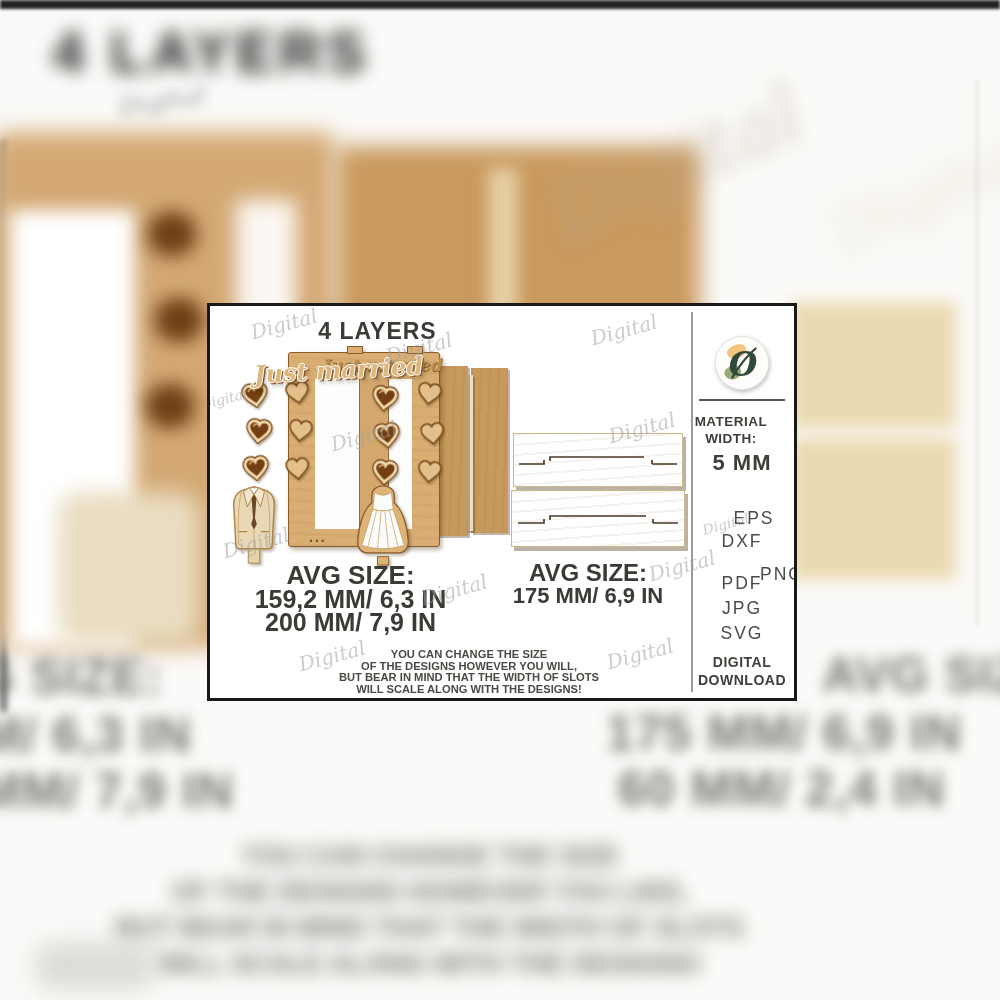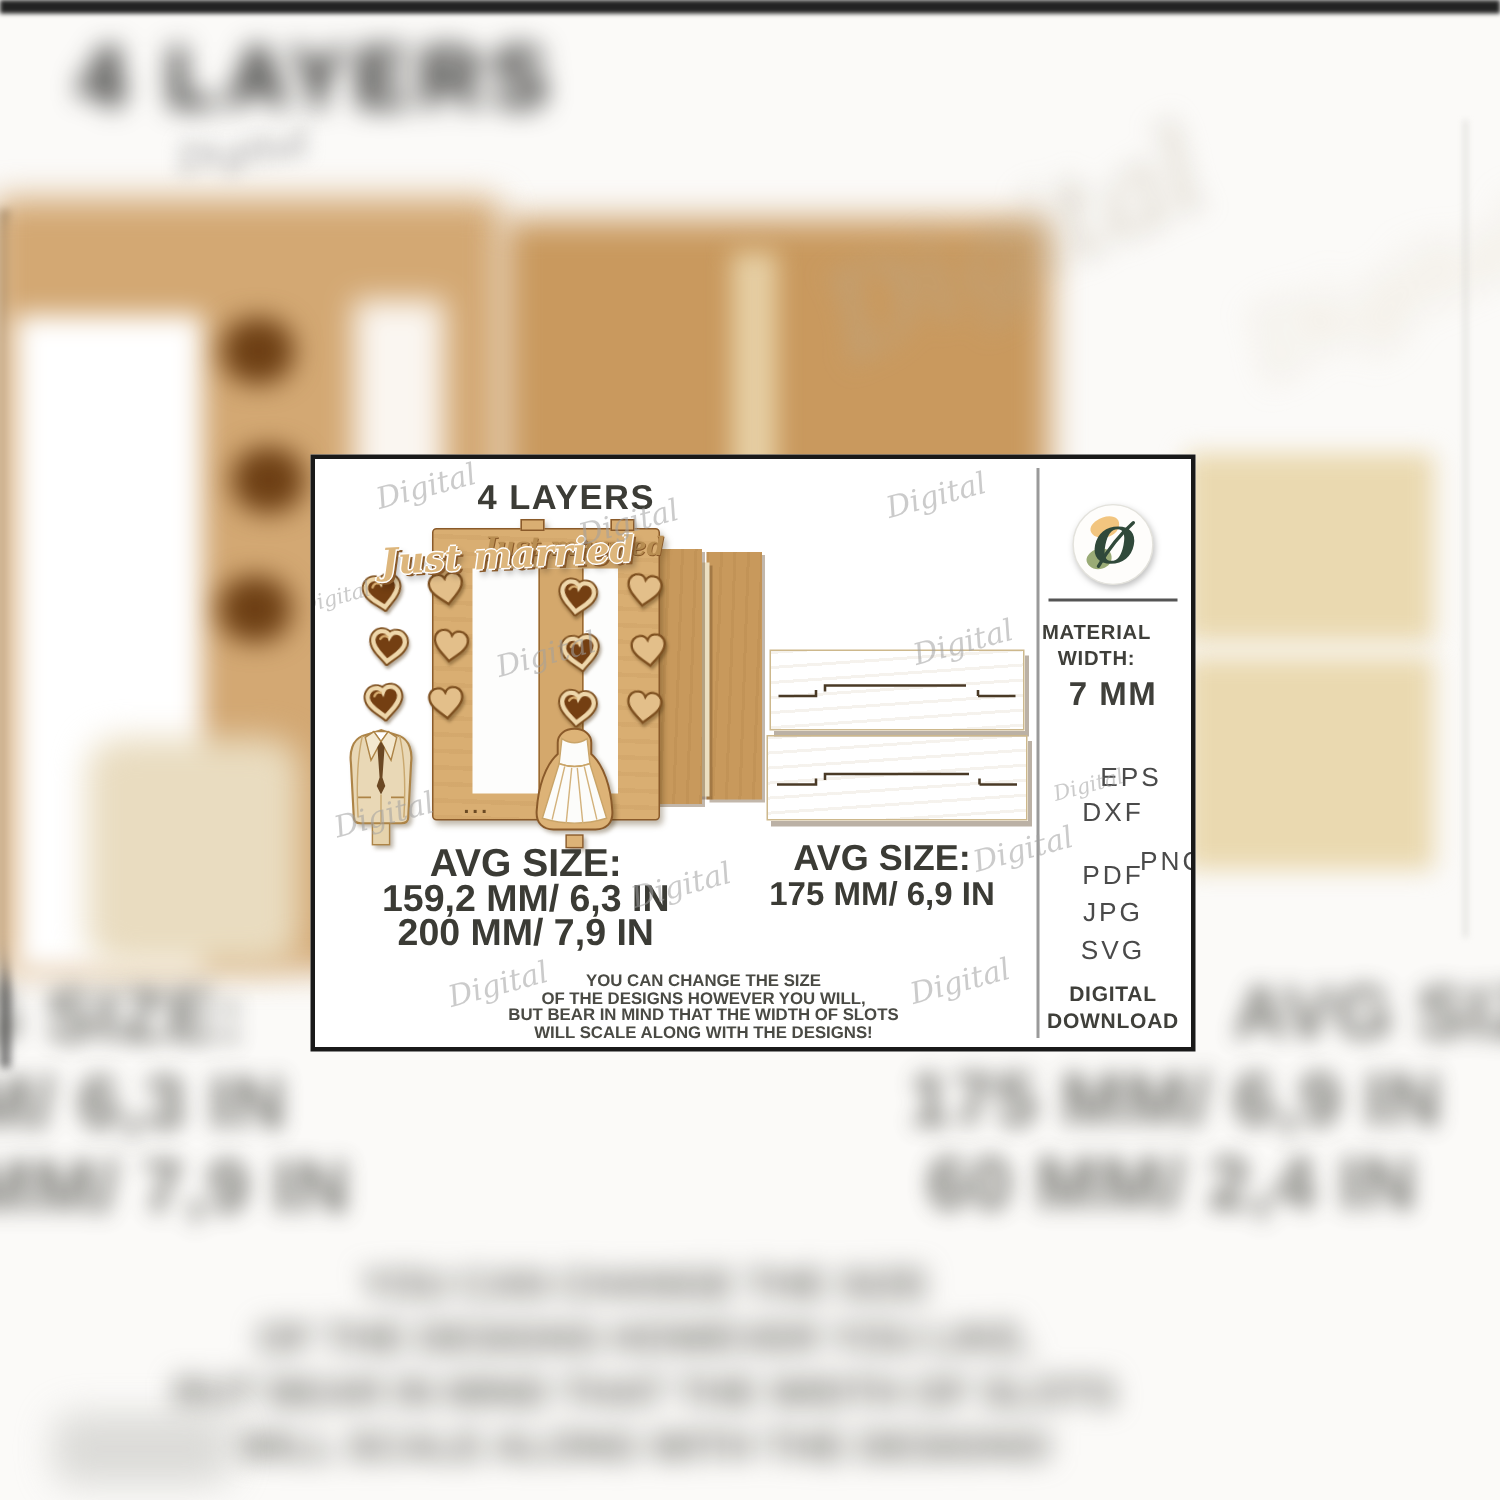--- a/index.html
+++ b/index.html
@@ -246,21 +246,21 @@
       <path d="M14 36 C20 30 30 32 29 40 C28 47 18 49 14 45 C11 42 11 39 14 36 Z" fill="#9aab76"></path>
       <text x="31" y="43" font-family="DejaVu Serif, serif" font-style="italic" font-weight="bold" font-size="34" text-anchor="middle" fill="#30493a">O</text>
       <path d="M20 45 C28 31 36 22 44 15" stroke="#30493a" stroke-width="2.4" fill="none" stroke-linecap="round"></path>
     </svg>
 
     <div class="abs sb-rule sb"></div>
     <div class="abs sb-material sb">
       <div>MATERIAL</div>
       <div>WIDTH:</div>
     </div>
-    <div class="abs sb-matval sb">7 MM</div>
+    <div class="abs sb-matval sb">5 MM</div>
 
     <div class="abs sb-format" style="top:183px;margin-top:42px;">DXF</div>
     <div class="abs sb-format" style="top:202px;padding-left:12px;">EPS</div>
     <div class="abs sb-format" style="top:258px;padding-left:40px;">PNG</div>
     <div class="abs sb-format" style="top:267px;">PDF</div>
     <div class="abs sb-format" style="top:292px;">JPG</div>
     <div class="abs sb-format" style="top:317px;">SVG</div>
 
     <div class="abs sb-dl sb">
       <div>DIGITAL</div>

